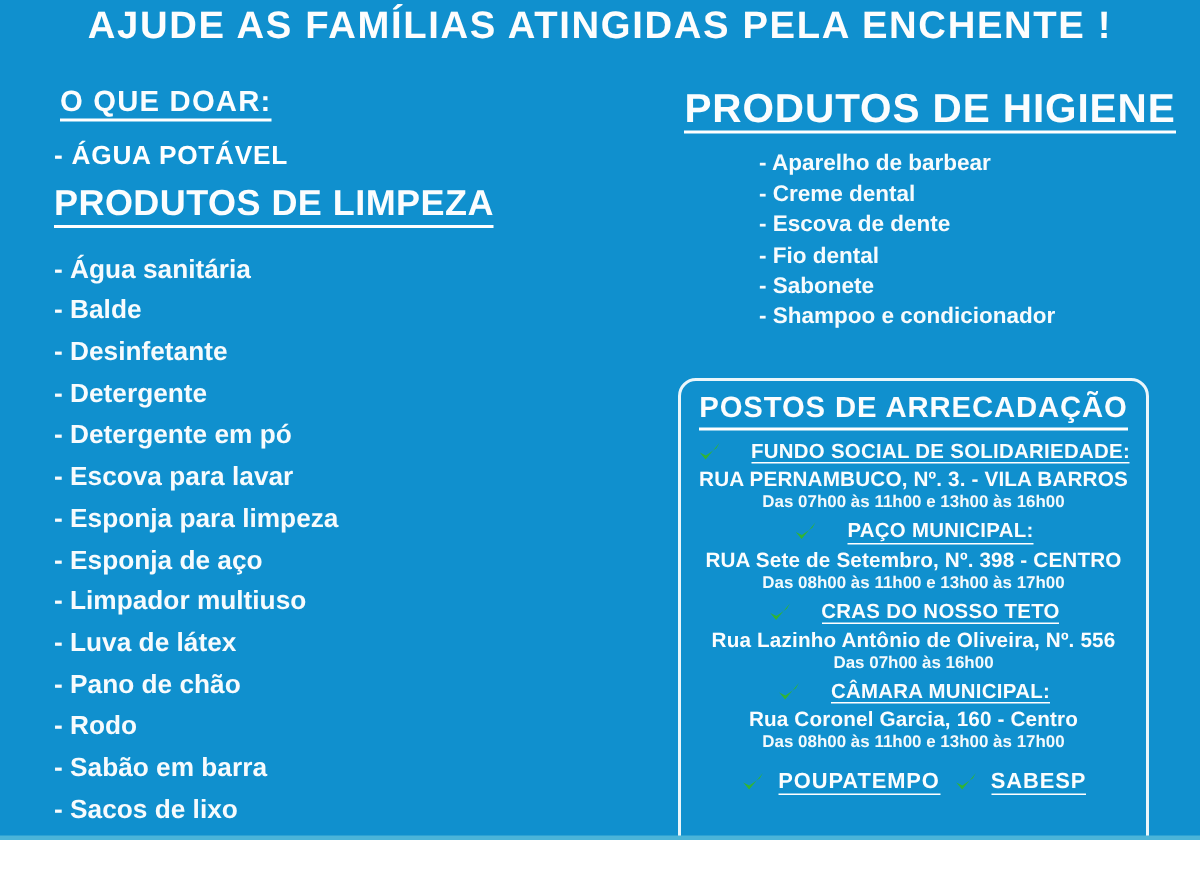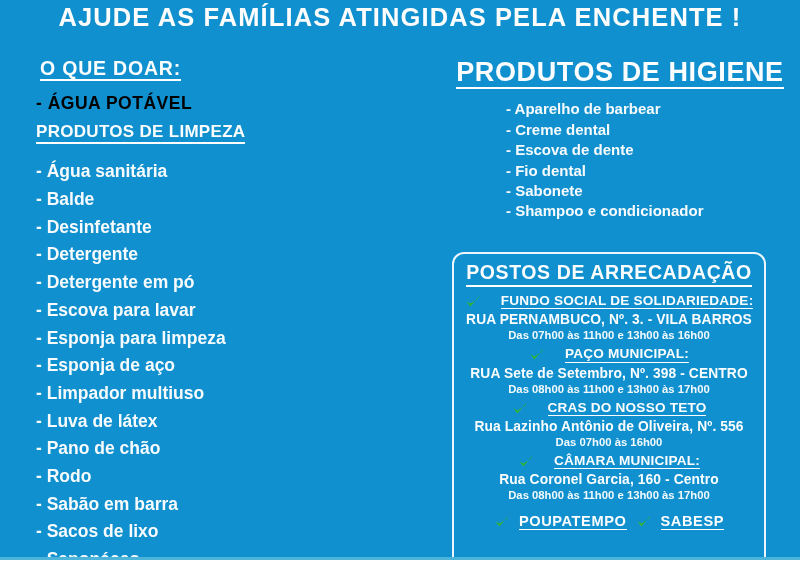--- a/index.html
+++ b/index.html
@@ -38,23 +38,23 @@
     display:inline-block;
     font-weight:bold;
     color:#fbfdfe;
     border-bottom:2px solid #ffffff;
     padding-bottom:1px;
     line-height:1.05;
   }
   #what-to-donate-heading { font-size:19.5px; letter-spacing:0.8px; margin-left:4px; }
   #water-item {
     font-size:17.5px; font-weight:bold; letter-spacing:0.5px;
-    margin-top:12px; margin-left:0px; color:#000000;
-  }
-  #cleaning-heading { font-size:17px; letter-spacing:0.3px; margin-top:9px; }
+    margin-top:12px; margin-left:0px; color:#ffffff;
+  }
+  #cleaning-heading { font-size:24px; letter-spacing:0.3px; margin-top:9px; }
 
   #cleaning-list { margin-top:14px; }
   #cleaning-list li {
     list-style:none;
     font-size:17.5px;
     font-weight:bold;
     line-height:27.7px;
     color:#f7fbfd;
     white-space:nowrap;
   }

